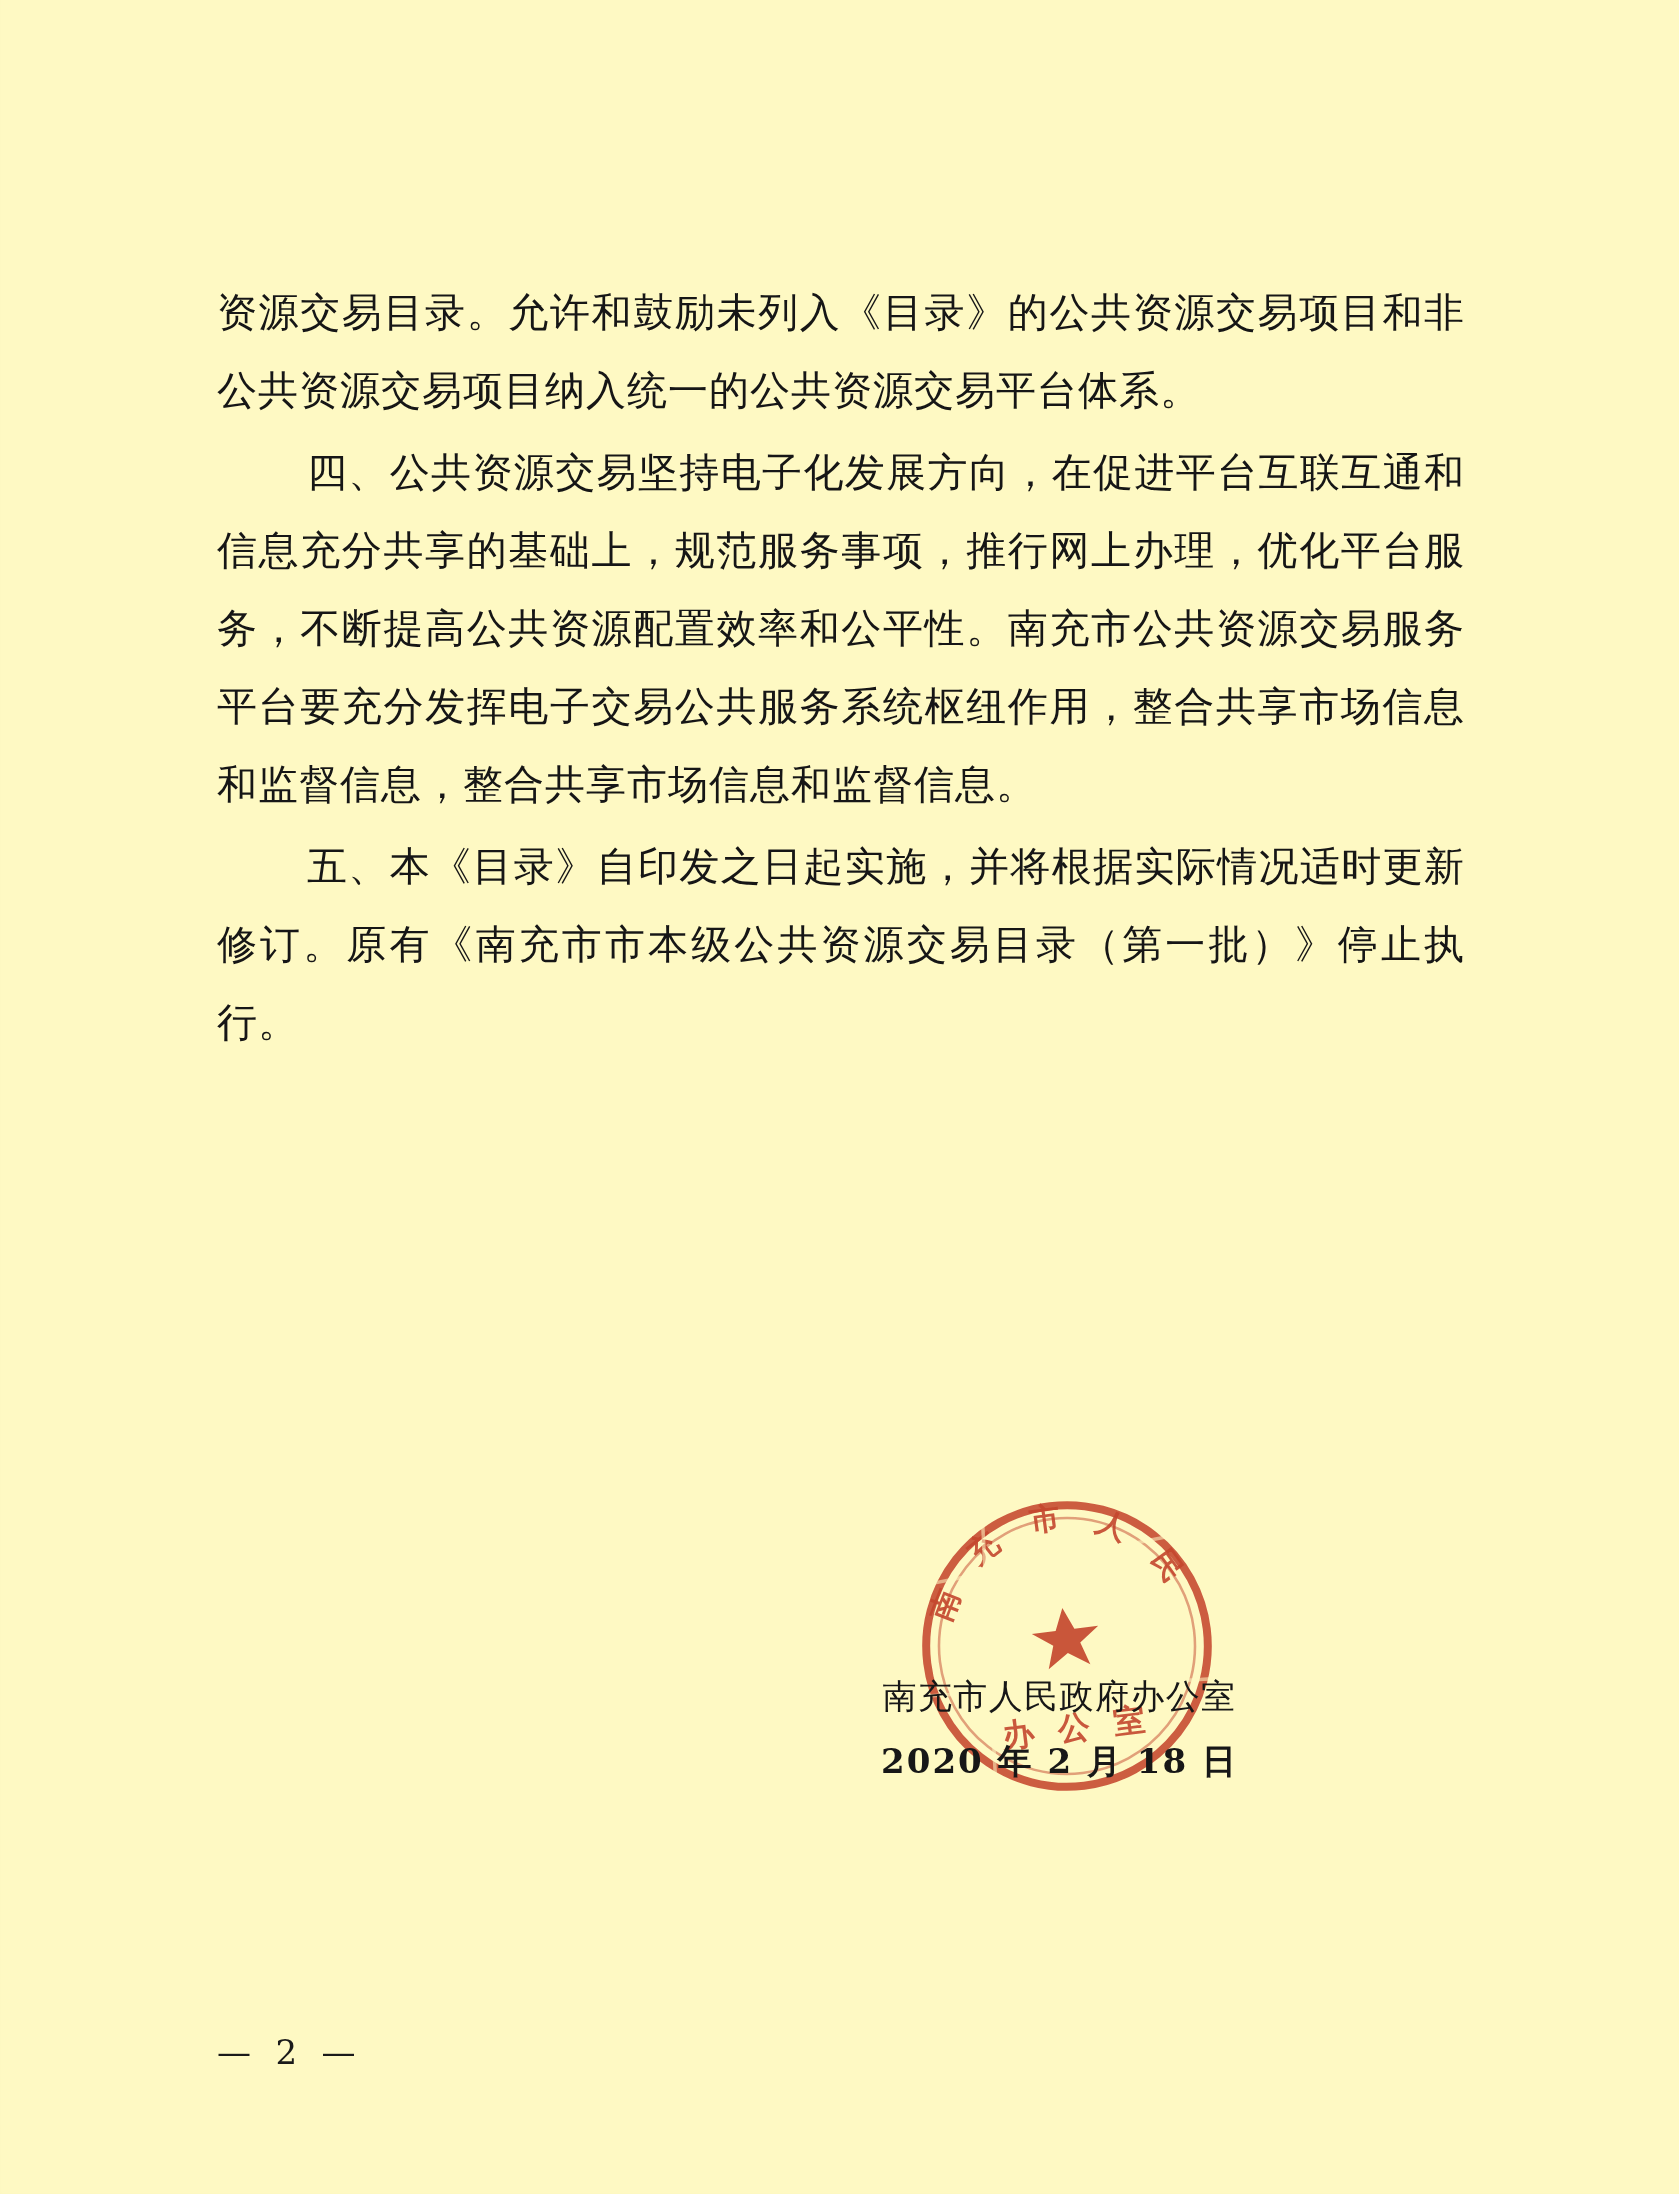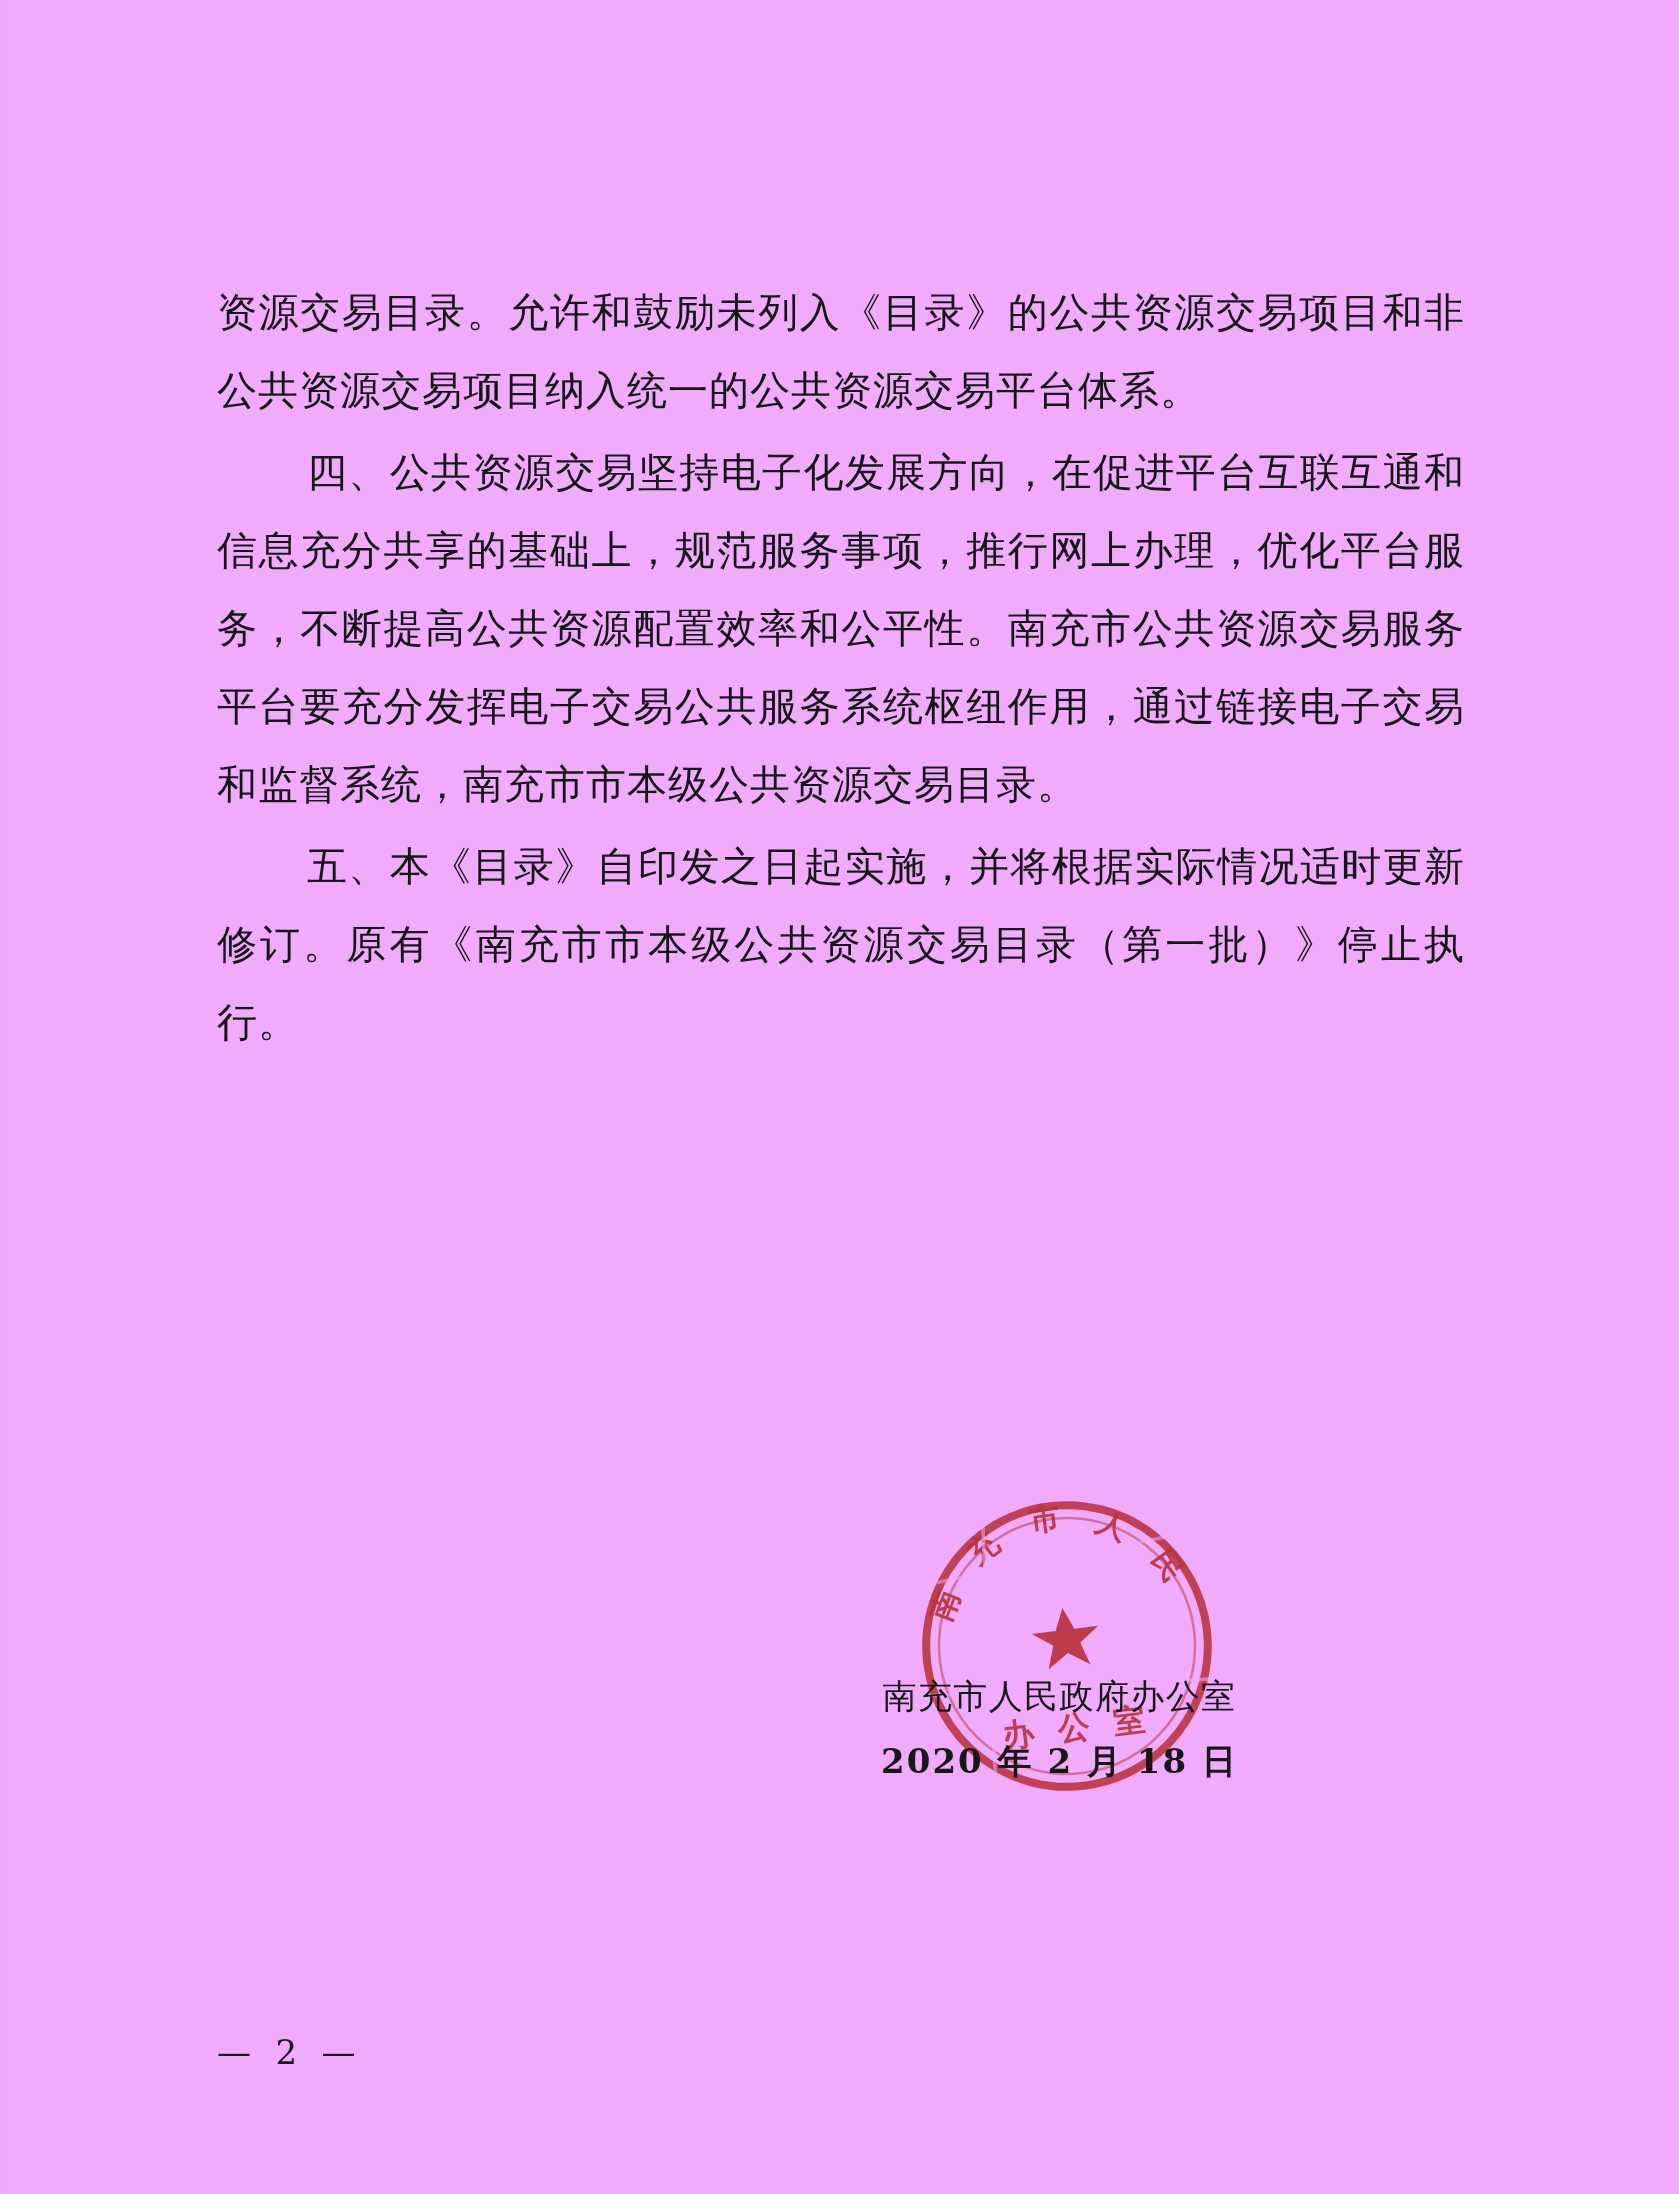--- a/index.html
+++ b/index.html
@@ -8,21 +8,21 @@
     background: #ffffff;
   }
   body {
     font-family: "DejaVu Serif", "Liberation Serif", serif;
     color: #1a1a1a;
   }
   .page {
     position: relative;
     width: 1679px;
     height: 2194px;
-    background: #f0abfc;
+    background: #fef9c3;
     overflow: hidden;
   }
   
   .scan-noise {
     position: absolute;
     inset: 0;
     pointer-events: none;
     background:
       linear-gradient(90deg, rgba(0,0,0,0.012) 0px, rgba(0,0,0,0) 2px),
       linear-gradient(0deg, rgba(0,0,0,0.010) 0px, rgba(0,0,0,0) 2.7px);
@@ -102,21 +102,21 @@
     color: #1a1a1a;
   }
 </style>
 </head>
 <body>
 
 <div class="page">
 
   <div class="body-area">
     <p class="para">资源交易目录。允许和鼓励未列入《目录》的公共资源交易项目和非公共资源交易项目纳入统一的公共资源交易平台体系。</p>
-    <p class="para indent">四、公共资源交易坚持电子化发展方向，在促进平台互联互通和信息充分共享的基础上，规范服务事项，推行网上办理，优化平台服务，不断提高公共资源配置效率和公平性。南充市公共资源交易服务平台要充分发挥电子交易公共服务系统枢纽作用，通过链接电子交易和监督系统，南充市市本级公共资源交易目录。</p>
+    <p class="para indent">四、公共资源交易坚持电子化发展方向，在促进平台互联互通和信息充分共享的基础上，规范服务事项，推行网上办理，优化平台服务，不断提高公共资源配置效率和公平性。南充市公共资源交易服务平台要充分发挥电子交易公共服务系统枢纽作用，整合共享市场信息和监督信息，整合共享市场信息和监督信息。</p>
     <p class="para indent">五、本《目录》自印发之日起实施，并将根据实际情况适时更新修订。原有《南充市市本级公共资源交易目录（第一批）》停止执行。</p>
   </div>
 
   <div class="seal">
     <svg viewBox="0 0 200 200" xmlns="http://www.w3.org/2000/svg">
       <defs>
         <path id="arcTop" d="M 100,100 m -74,0 a 74,74 0 1 1 148,0" fill="none"></path>
         <clipPath id="sealClip">
             <circle cx="100" cy="100" r="96"></circle>
           </clipPath>

